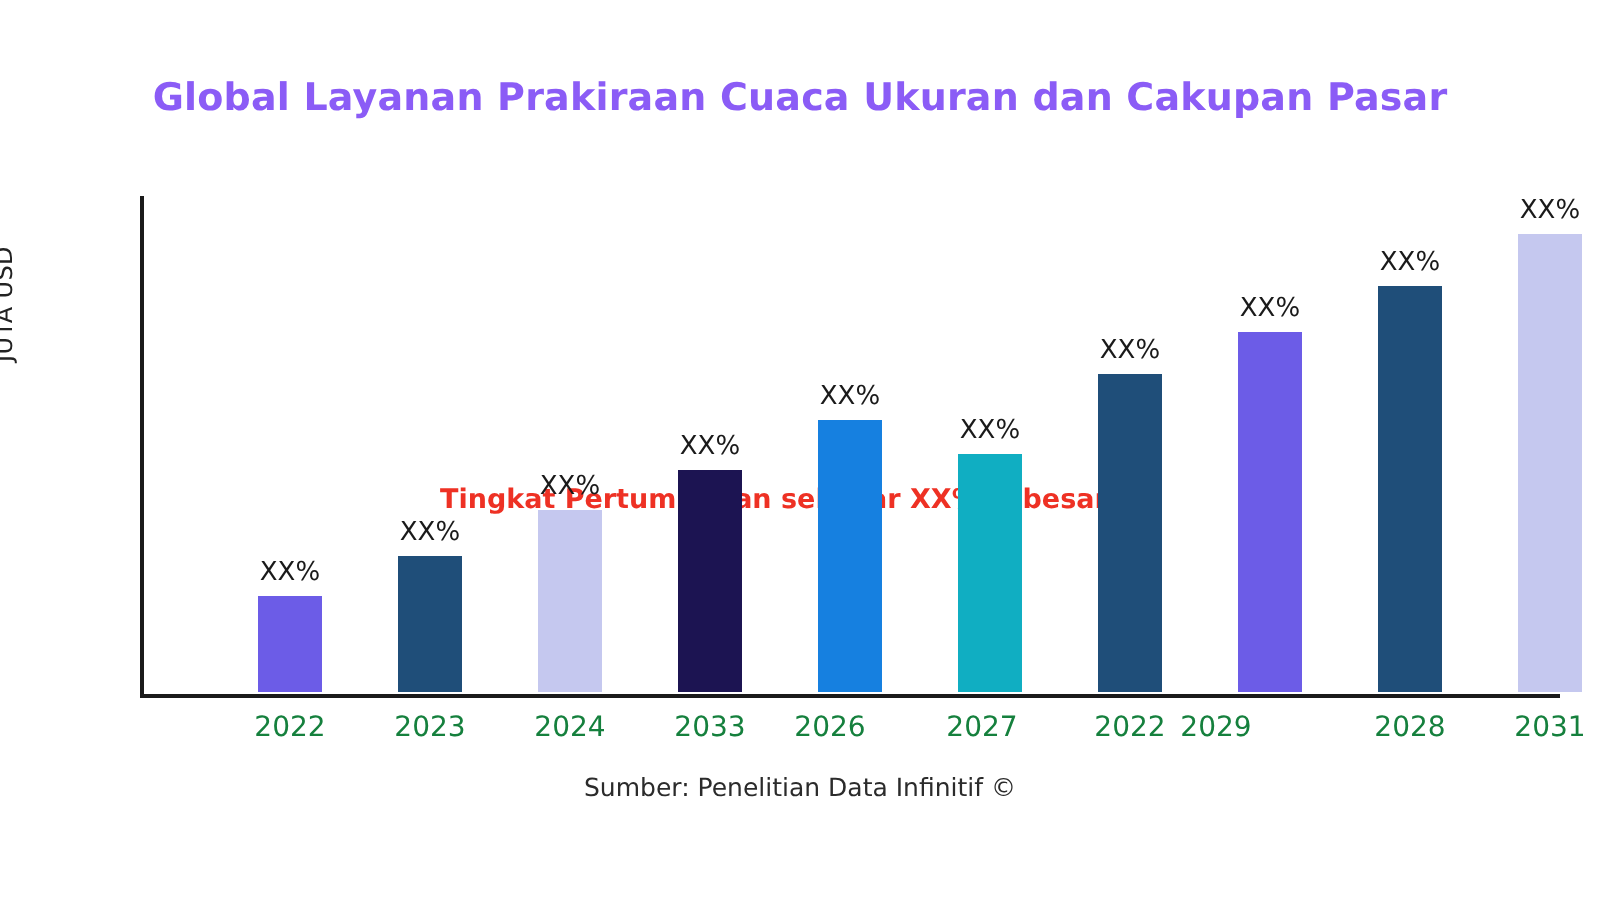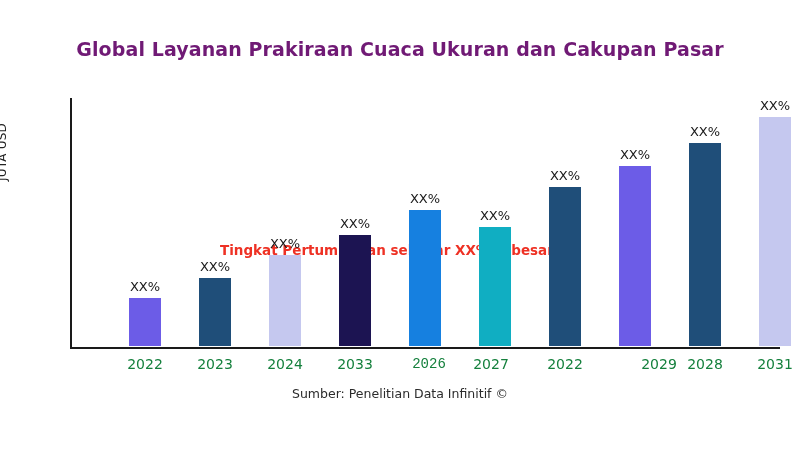--- a/index.html
+++ b/index.html
@@ -24,21 +24,21 @@
 
   
   #chart-title {
     position: absolute;
     left: 0;
     top: 38px;
     width: 800px;
     text-align: center;
     font-size: 19px;
     font-weight: 600;
-    color: #701a75;
+    color: #8b5cf6;
     letter-spacing: 0.1px;
     white-space: nowrap;
   }
 
   
   #plot-area {
     position: absolute;
     left: 70px;
     top: 98px;
     width: 710px;
@@ -185,24 +185,24 @@
         <div class="bar-slot" style="left: 670px; height: 250px;">
           <div class="bar" title="2031" style="height: 229px; background: rgb(197, 200, 239);"></div>
           <div class="bar-value" style="bottom: 233px;">XX%</div>
         </div>
       </div>
     <div id="ticks-layer">
         <div class="tick-label" style="left: 40px;">2022</div>
         <div class="tick-label" style="left: 110px;">2023</div>
         <div class="tick-label" style="left: 180px; text-align: center;">2024</div>
         <div class="tick-label" style="left: 250px;">2033</div>
-        <div class="tick-label" style="left: 324px; font-family: Liberation Mono, monospace;">2026</div>
+        <div class="tick-label" style="left: 310px;">2026</div>
         <div class="tick-label" style="left: 386px;">2027</div>
         <div class="tick-label" style="left: 460px;">2022</div>
-        <div class="tick-label" style="left: 554px;">2029</div>
+        <div class="tick-label" style="left: 503px;">2029</div>
         <div class="tick-label" style="left: 600px;">2028</div>
         <div class="tick-label" style="left: 670px;">2031</div>
       </div>
 
   </div>
 
   <div id="ylabel">JUTA USD</div>
 
   <div id="source-note">Sumber: Penelitian Data Infinitif ©</div>
 

